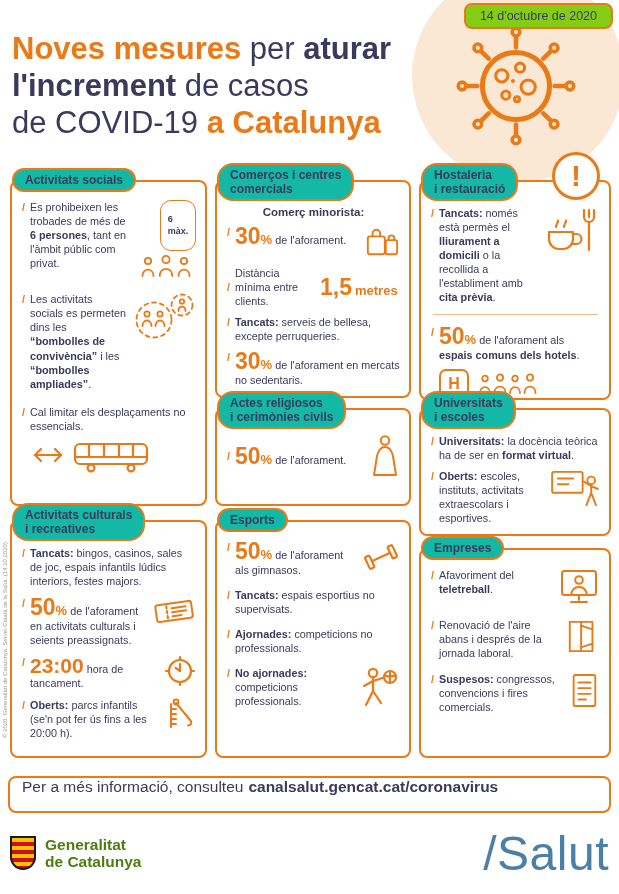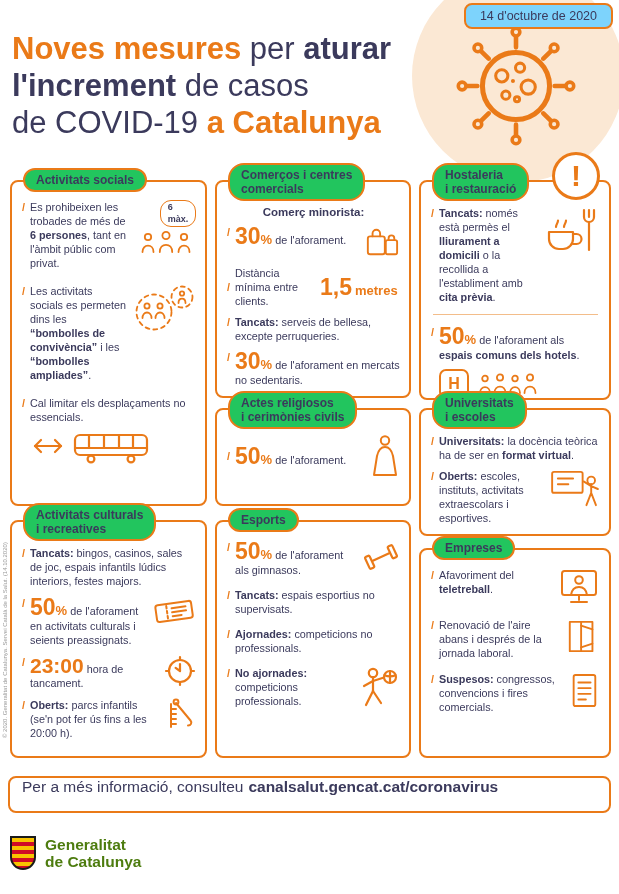--- a/index.html
+++ b/index.html
@@ -6,48 +6,48 @@
     --orange:#ea7a18;
     --navy:#3b3a5c;
     --peach:#fbe8d4;
     --blue:#4a7fa8;
   }
   *{box-sizing:border-box;margin:0;padding:0;}
   body{font-family:"Liberation Sans",sans-serif;background:#fff;}
   .page{position:relative;width:619px;height:894px;background:#fff;overflow:hidden;}
 
   .blob{position:absolute;left:412px;top:-30px;width:212px;height:212px;border-radius:50%;background:var(--peach);}
-  .date-badge{position:absolute;top:3px;right:6px;z-index:5;border:2px solid var(--orange);border-radius:8px;background:#7dd3fc;
+  .date-badge{position:absolute;top:3px;right:6px;z-index:5;border:2px solid var(--orange);border-radius:8px;background:#84cc16;
     padding:4px 14px;font-size:12.5px;color:var(--navy);}
   .title{position:absolute;left:12px;top:30px;width:445px;font-size:31px;line-height:1.2;color:var(--navy);
     font-weight:400;white-space:pre-line;z-index:2;}
   .b{font-weight:bold;}
   .o{color:var(--orange);}
 
   .virus-wrap{position:absolute;left:455px;top:25px;z-index:3;}
   .excl{position:absolute;left:552px;top:152px;width:48px;height:48px;border:3.5px solid var(--orange);border-radius:50%;
     background:#fff;display:flex;align-items:center;justify-content:center;color:var(--orange);font-size:30px;font-weight:bold;z-index:6;}
 
   .card{position:absolute;border:2px solid var(--orange);border-radius:8px;background:#fff;}
-  .pill{position:absolute;top:-14px;left:11px;background:#22c55e;border:2px solid var(--orange);border-radius:16px;
+  .pill{position:absolute;top:-14px;left:0;background:#14b8a6;border:2px solid var(--orange);border-radius:16px;
     padding:3px 11px;font-weight:bold;color:var(--navy);font-size:12px;line-height:1.18;white-space:pre-line;z-index:4;}
   .pill2{top:-19px;}
   .card-body{padding:18px 9px 8px 10px;display:flex;flex-direction:column;gap:10px;height:100%;color:var(--navy);}
   .pt2{padding-top:24px;}
   .item{display:flex;gap:5px;font-size:10.8px;line-height:1.3;align-items:flex-start;}
   .slash{color:var(--orange);font-weight:bold;flex:none;}
   .itxt{flex:1;}
   .icol{flex:none;display:flex;flex-direction:column;align-items:center;justify-content:center;gap:3px;}
   .intro{font-weight:bold;font-size:11.5px;color:var(--navy);text-align:center;}
   .stat{color:var(--orange);font-weight:bold;font-size:23px;line-height:1;}
   .stat .unit{font-size:13px;}
   .unit-metres{font-size:15px;margin-left:3px;}
   .divider{border-top:1.5px solid #f3bd8a;margin:1px 2px;}
   .icon-row{display:flex;align-items:center;gap:8px;margin-top:7px;}
-  .max-badge{display:inline-block;border:1.5px solid var(--orange);border-radius:11px;padding:1px 7px;font-size:9px;
+  .max-badge{display:inline-block;border:1.5px solid var(--orange);border-radius:11px;padding:13px 7px;font-size:9px;
     color:var(--navy);font-weight:bold;background:#fff;margin-left:24px;}
   .hbox{width:30px;height:30px;border:2px solid var(--orange);border-radius:7px;display:flex;align-items:center;
     justify-content:center;color:var(--orange);font-weight:bold;font-size:16px;flex:none;}
   svg.ic{stroke:var(--orange);fill:none;stroke-linecap:round;stroke-linejoin:round;flex:none;}
 
   .infobar{position:absolute;left:8px;top:776px;width:603px;height:37px;border:2px solid var(--orange);border-radius:8px;
     display:flex;align-items:flex-start;padding:0 12px;font-size:15.5px;color:var(--navy);background:#fff;}
   .infobar .link{font-weight:bold;margin-left:5px;}
 
   .footer-logo{position:absolute;left:10px;top:836px;display:flex;gap:9px;align-items:center;}
@@ -419,16 +419,17 @@
     <span class="link">canalsalut.gencat.cat/coronavirus</span>
   </div>
 
   <div class="footer-logo">
     <span class="shield"></span>
     <span class="logo-text">
       <span>Generalitat</span><br>
       <span>de Catalunya</span>
     </span>
   </div>
+  <div class="salut">/Salut</div>
 
   <div class="vert-note">© 2020. Generalitat de Catalunya. Servei Català de la Salut. (14.10.2020)</div>
 
 </div>
 
 </body></html>

